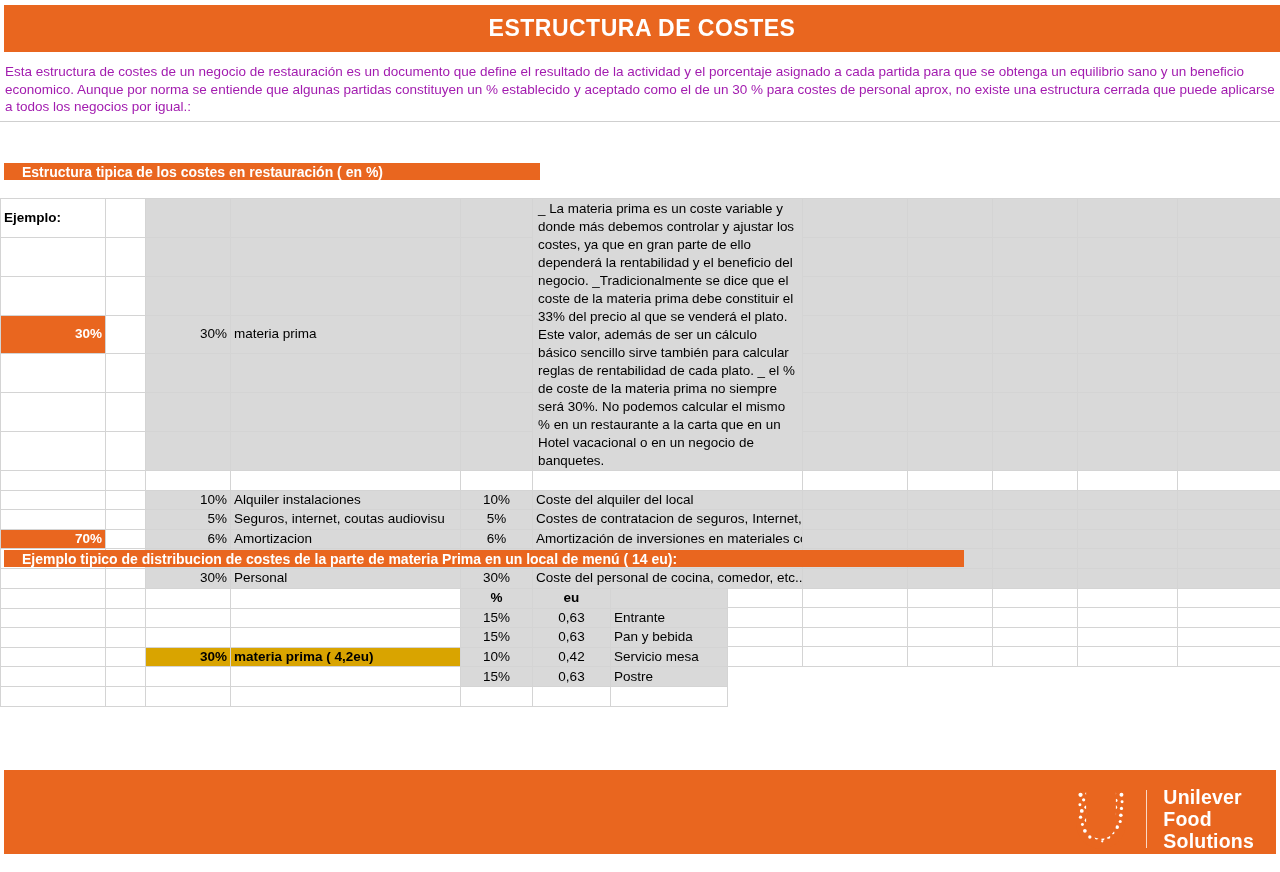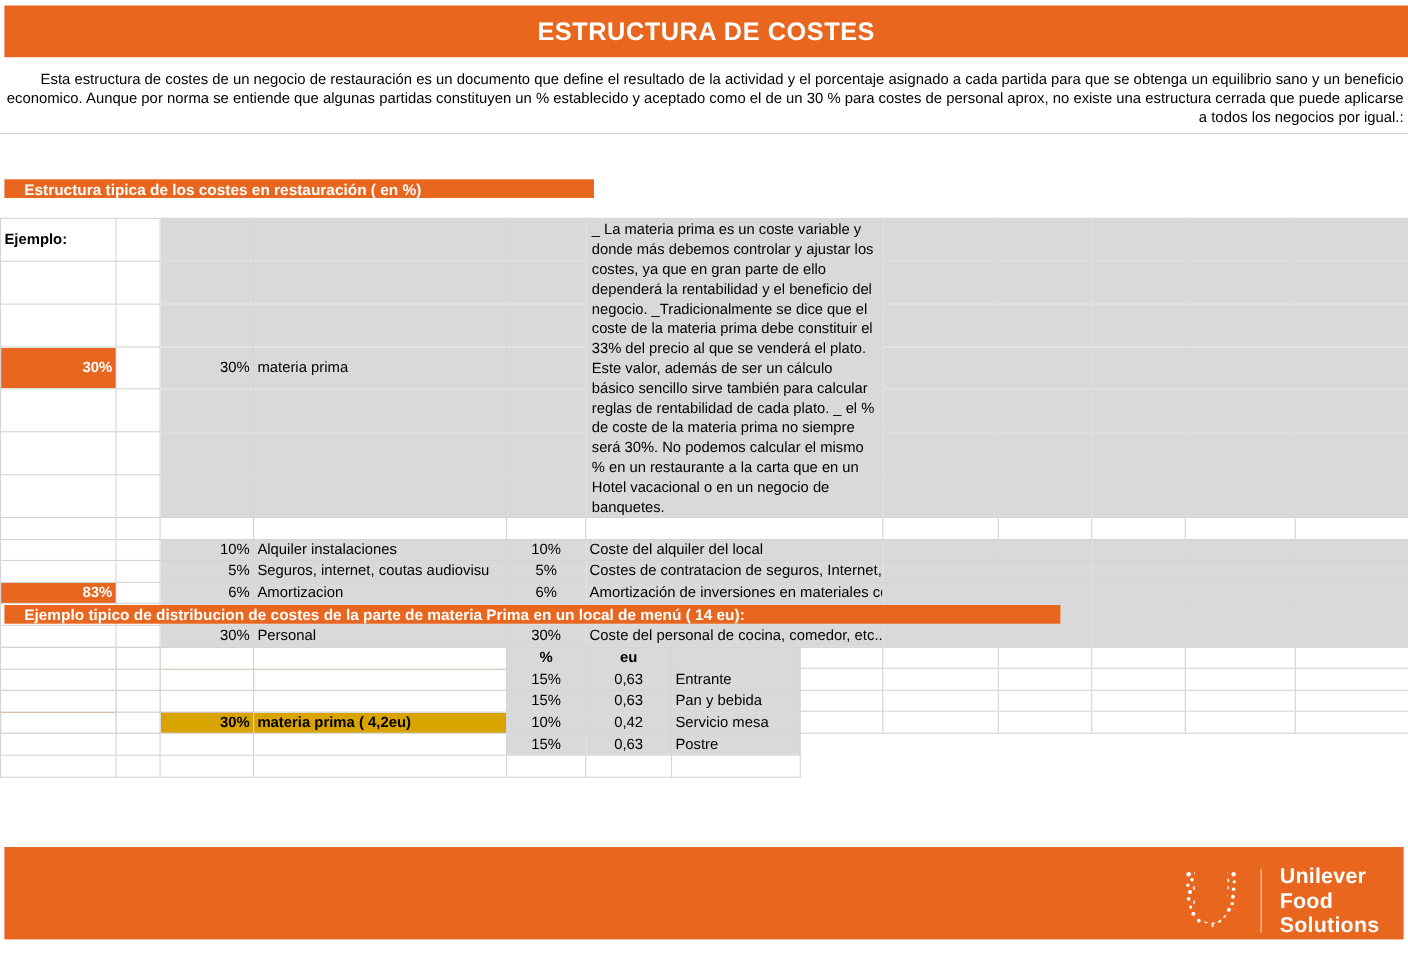--- a/index.html
+++ b/index.html
@@ -40,22 +40,21 @@
     position: absolute;
     left: 0px;
     top: 60px;
     width: 1280px;
     height: 62px;
     box-sizing: border-box;
     border-bottom: 1px solid #cfcfcf;
     padding: 3px 4px 0 5px;
     font-size: 13.5px;
     line-height: 17.5px;
-    color: #000000;
-    text-align: right;
+    color: #a21caf;
   }
 
   
   .section-banner {
     position: absolute;
     background: #E9661F;
     color: #ffffff;
     font-weight: bold;
     font-size: 14px;
     display: flex;
@@ -300,21 +299,21 @@
     <td class="gray l">Seguros, internet, coutas audiovisu</td>
     <td class="gray c">5%</td>
     <td class="gray l">Costes de contratacion de seguros, Internet, Audiovisual</td>
     <td class="gray"></td>
     <td class="gray"></td>
     <td class="gray"></td>
     <td class="gray"></td>
     <td class="gray"></td>
   </tr>
   <tr>
-    <td class="orange r">83%</td>
+    <td class="orange r">70%</td>
     <td></td>
     <td class="gray r">6%</td>
     <td class="gray l">Amortizacion</td>
     <td class="gray c">6%</td>
     <td class="gray l">Amortización de inversiones en materiales como horno, leds, tv sonido, aire acondiciona</td>
     <td class="gray"></td>
     <td class="gray"></td>
     <td class="gray"></td>
     <td class="gray"></td>
     <td class="gray"></td>

